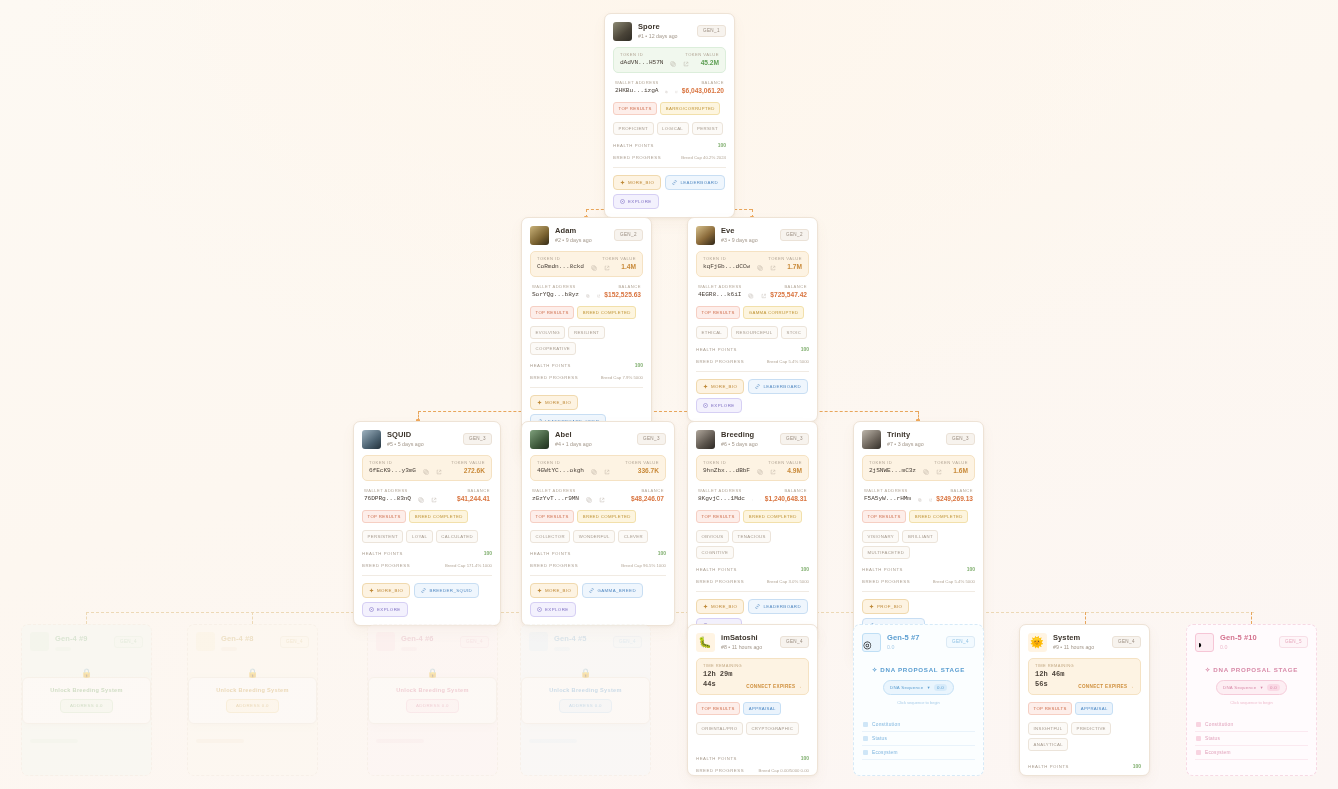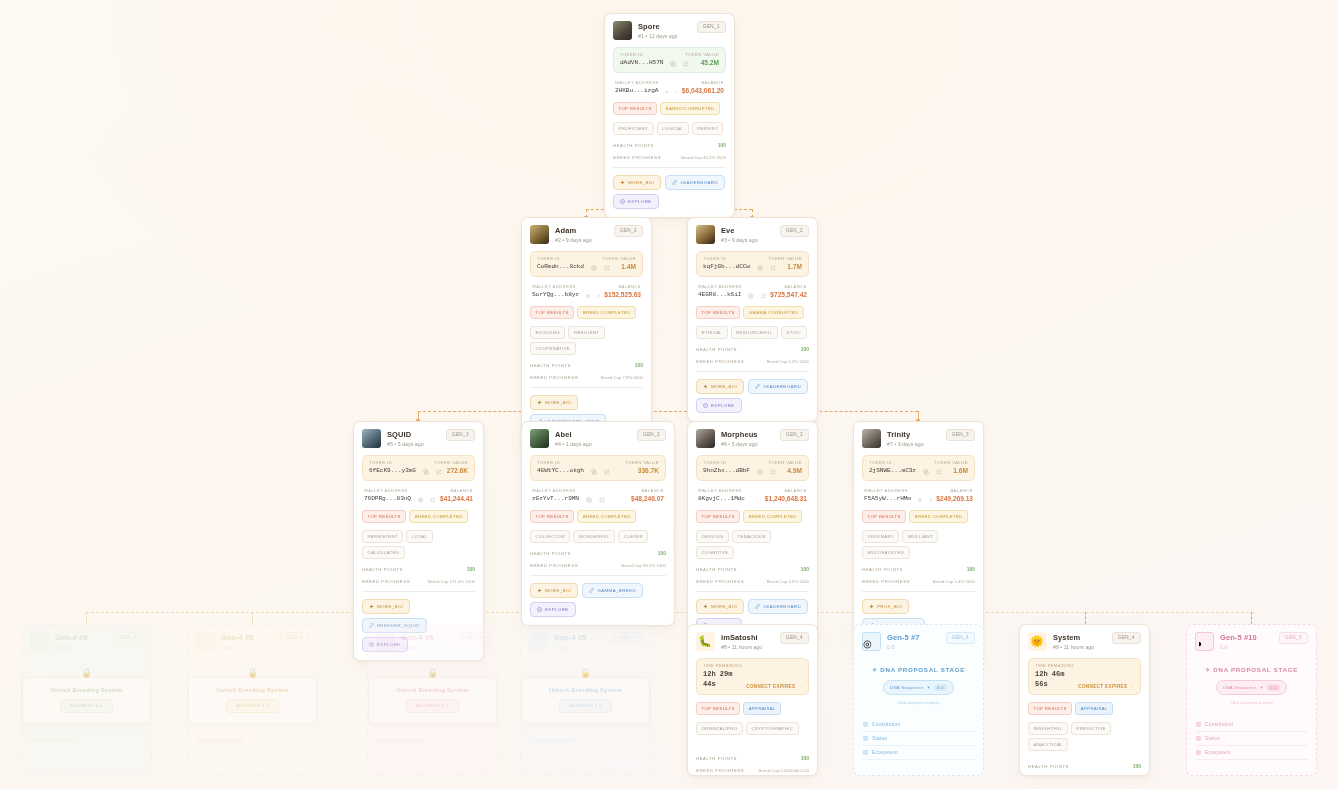--- a/index.html
+++ b/index.html
@@ -33,21 +33,21 @@
     background: #ffffff;
     border: 1px solid #eee3d6;
     border-radius: 7px;
     box-shadow: 0 1px 3px rgba(140,110,70,.07), 0 6px 14px rgba(150,115,70,.05);
     padding: 7px 8px 8px 8px;
     overflow: hidden;
   }
   .card.dimmed { opacity: .30; }
   .card.locked { border-style: dashed; box-shadow: none; }
 
-  .card-head { display: flex; align-items: flex-start; gap: 6px; }
+  .card-head { display: flex; align-items: center; gap: 6px; }
   .avatar {
     width: 19px; height: 19px; border-radius: 3px;
     flex: 0 0 19px;
     background: linear-gradient(135deg,#6e6352,#3c372e);
     position: relative; overflow: hidden;
   }
   .avatar.a1 { background: linear-gradient(140deg,#8d8a74,#4a4438 60%,#2e2b24); }
   .avatar.a2 { background: linear-gradient(140deg,#c9b27a,#7a6230 60%,#332a16); }
   .avatar.a3 { background: linear-gradient(140deg,#d6c08c,#8a6a3a 55%,#2d2416); }
   .avatar.a4 { background: linear-gradient(140deg,#9fb3c0,#4c6271 60%,#23313b); }
@@ -476,21 +476,21 @@
       <span class="btn violet">
           <svg width="5" height="5" viewBox="0 0 16 16">
             <circle cx="8" cy="8" r="6.5" fill="none" stroke="#7f6fc4" stroke-width="1.7"></circle>
             <path d="M10.5 5.5L9 9l-3.5 1.5L7 7z" fill="#7f6fc4"></path>
           </svg>
           <b style="font-weight:400">EXPLORE</b>
         </span>
     </div>
   </div>
 
-  <div class="card" style="left:353px; top:421px; width:131px;">
+  <div class="card" style="left:353px; top:421px; width:148px;">
     <div class="card-head">
       <div class="avatar a4"></div>
       <div class="head-text">
         <div class="card-title">SQUID</div>
         <div class="card-sub">#5 • 5 days ago</div>
       </div>
       <div class="gen-pill">GEN_3</div>
     </div>
     <div class="band amber">
       <div class="band-row">
@@ -648,21 +648,21 @@
           </svg>
           <b style="font-weight:400">EXPLORE</b>
         </span>
     </div>
   </div>
 
   <div class="card" style="left:687px; top:421px; width:131px;">
     <div class="card-head">
       <div class="avatar a6"></div>
       <div class="head-text">
-        <div class="card-title">Morpheus</div>
+        <div class="card-title">Breeding</div>
         <div class="card-sub">#6 • 5 days ago</div>
       </div>
       <div class="gen-pill">GEN_3</div>
     </div>
     <div class="band amber">
       <div class="band-row">
         <div class="band-lab">TOKEN ID</div>
         <div class="band-lab">TOKEN VALUE</div>
       </div>
       <div class="band-row">

